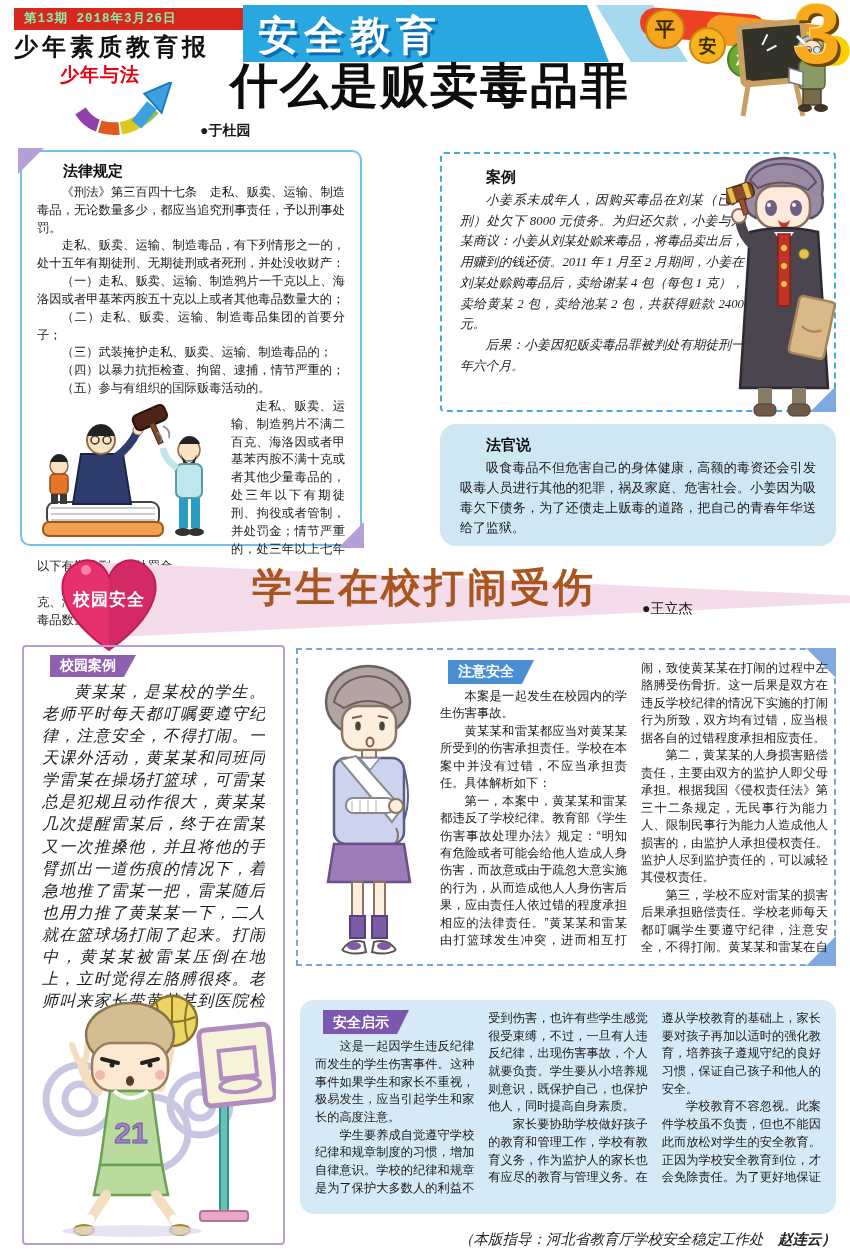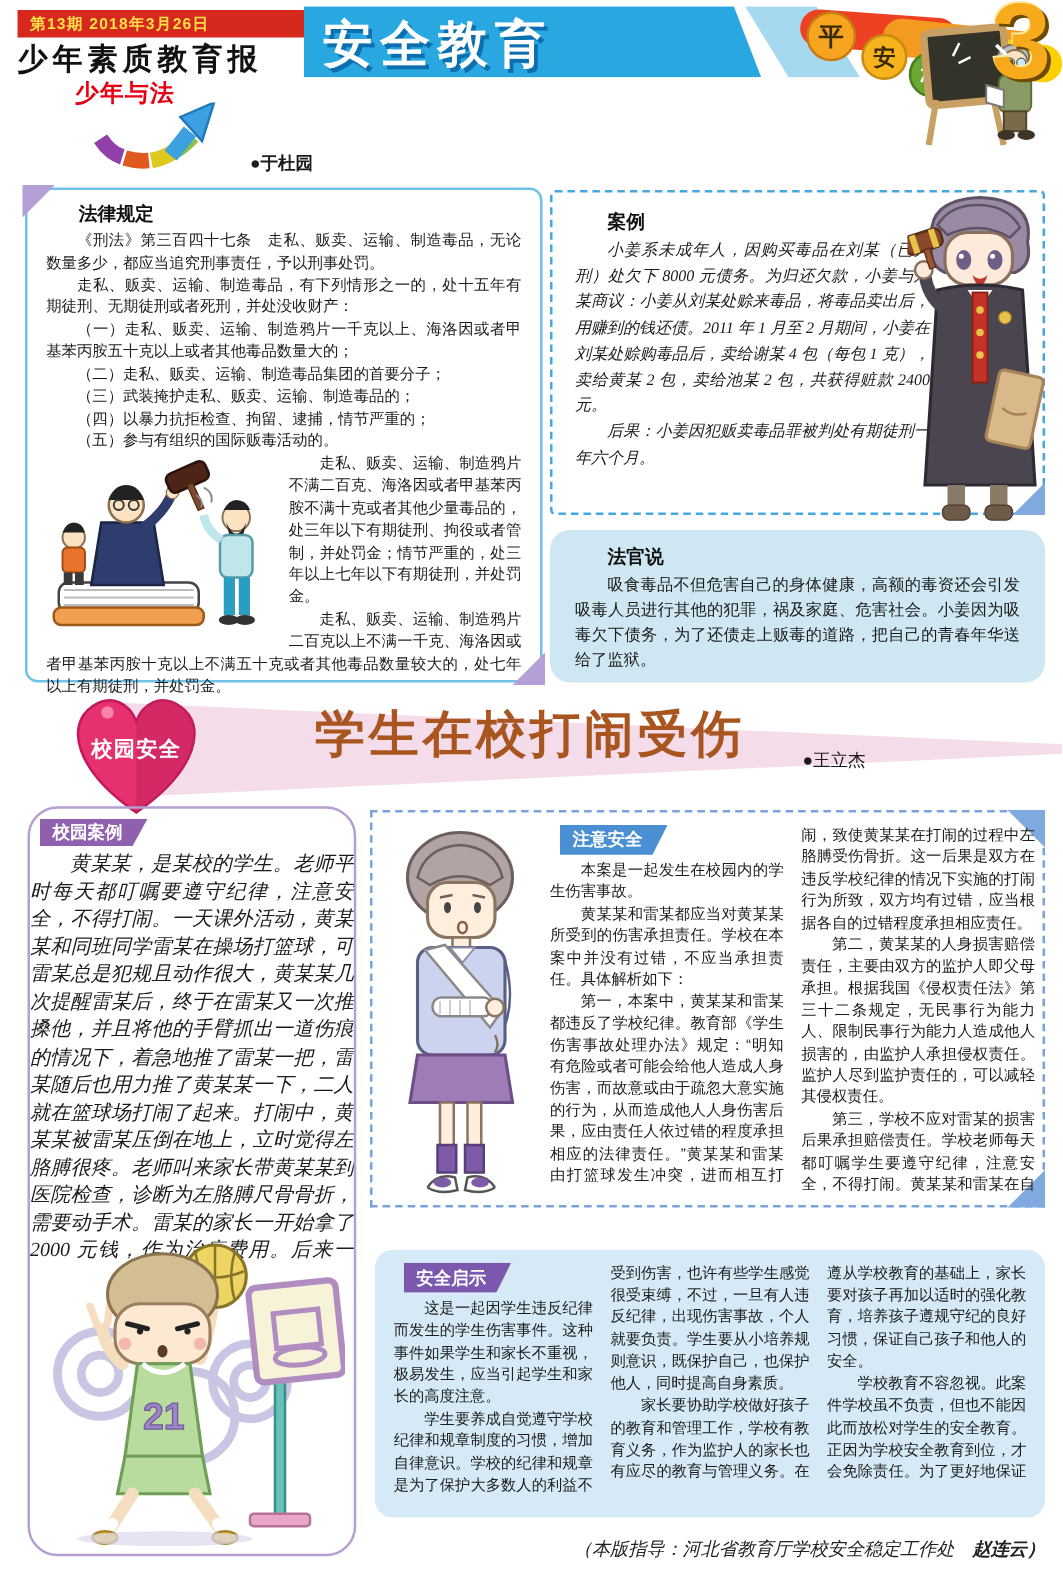--- a/index.html
+++ b/index.html
@@ -1,21 +1,21 @@
 <!DOCTYPE html>
 <html><head>
 <meta charset="utf-8">
 <style>
   html,body{margin:0;padding:0;background:#fff;}
   .page{position:relative;width:850px;height:1258px;background:#fff;overflow:hidden;
         font-family:"Liberation Serif",serif;color:#1b1b1b;}
 
   
   .issue-bar{position:absolute;left:14px;top:8px;width:232px;height:22px;background:#d7281e;
-             color:#fde047;font-family:Liberation Sans, sans-serif;font-weight:bold;
+             color:#86efac;font-family:Liberation Mono, monospace;font-weight:bold;
              font-size:12.5px;line-height:22px;padding-left:10px;letter-spacing:1px;box-sizing:border-box;}
   .paper-name{position:absolute;left:14px;top:31px;font-size:24px;font-weight:bold;letter-spacing:4px;color:#111;}
   .section-banner{position:absolute;left:243px;top:5px;width:366px;height:57px;background:#29a7e1;
                   clip-path:polygon(0 0,94% 0,100% 100%,0 100%);}
   .banner-wedge{position:absolute;left:596px;top:5px;width:92px;height:57px;background:#a6d8f0;
                 clip-path:polygon(0 0,62% 0,100% 100%,38% 100%);}
   .section-title{position:absolute;left:258px;top:8px;font-family:"Liberation Sans",sans-serif;
                  font-weight:900;font-size:40px;color:#fff;letter-spacing:6px;
                  text-shadow:3px 3px 0 #0e6fae;}
   .ribbon{position:absolute;border-radius:16px;}
@@ -36,21 +36,21 @@
   
   .badge-law{position:absolute;left:60px;top:62px;width:130px;height:78px;}
   .badge-law .txt{font-family:"Liberation Sans",sans-serif;font-weight:900;font-size:19px;color:#e60012;letter-spacing:1px;}
   .badge-law svg{position:absolute;left:6px;top:20px;}
   .title1{position:absolute;left:200px;top:54px;width:460px;text-align:center;margin:0;
           font-family:"Liberation Sans",sans-serif;font-weight:900;font-size:48px;color:#0d0d0d;letter-spacing:2px;}
   .byline1{position:absolute;left:200px;top:122px;width:460px;text-align:left;
            font-family:"Liberation Sans",sans-serif;font-weight:bold;font-size:14px;}
 
   
-  .law-box{position:absolute;left:20px;top:150px;width:414px;height:396px;box-sizing:border-box;
+  .law-box{position:absolute;left:20px;top:150px;width:342px;height:396px;box-sizing:border-box;
            border:2px solid #70c2e9;border-radius:10px;padding:8px 15px 6px;}
   .law-box::before{content:"";position:absolute;left:-4px;top:-4px;width:0;height:0;
                    border-top:26px solid #b4a0d6;border-right:26px solid transparent;}
   .law-box::after{content:"";position:absolute;right:-4px;bottom:-4px;width:0;height:0;
                   border-bottom:26px solid #b4a0d6;border-left:26px solid transparent;}
   .box-heading{margin:2px 0 3px 26px;font-family:"Liberation Sans",sans-serif;font-weight:bold;font-size:15px;color:#111;}
   .law-box p{margin:0;font-size:12.3px;line-height:1.45;text-indent:2em;text-align:justify;}
   .judge-group{float:left;width:188px;height:140px;margin:4px 6px 0 0;}
 
   
@@ -73,21 +73,21 @@
   .heart-wrap{position:absolute;left:50px;top:552px;width:118px;height:104px;}
   .heart-label{position:absolute;left:50px;top:588px;width:118px;text-align:center;color:#fff;
                font-family:"Liberation Sans",sans-serif;font-weight:bold;font-size:17px;letter-spacing:1px;z-index:2;}
   .title2{position:absolute;left:252px;top:560px;margin:0;font-family:"Liberation Sans",sans-serif;
           font-weight:900;font-size:40px;color:#a8551f;letter-spacing:3px;}
   .byline2{position:absolute;left:642px;top:600px;font-family:"Liberation Sans",sans-serif;
            font-weight:normal;font-size:14px;}
 
   
   .campus-box{position:absolute;left:22px;top:645px;width:263px;height:600px;box-sizing:border-box;
-              border:2px solid #b6a0d2;border-radius:24px;padding:8px 0;}
+              border:2px solid #b6a0d2;border-radius:4px;padding:8px 18px;}
   .label-tab{display:inline-block;color:#fff;font-family:"Liberation Sans",sans-serif;font-weight:bold;
              font-size:14px;padding:2px 20px 2px 10px;clip-path:polygon(0 0,100% 0,86% 100%,0 100%);margin:0 0 4px 8px;}
   .tab-purple{background:#8f60ae;}
   .tab-blue{background:#4a8fd2;}
   .tab-violet{background:#7b58ad;}
   .campus-box p{margin:0;font-size:16px;font-style:italic;line-height:1.38;text-indent:2em;
                 text-align:justify;max-height:330px;overflow:hidden;}
   .bball{position:absolute;left:8px;bottom:6px;width:244px;height:250px;}
 
   
@@ -159,20 +159,21 @@
     <span class="txt">少年与法</span>
     <svg viewBox="0 0 110 60" width="112" height="58">
       <path d="M12 30 Q20 42 30 45" stroke="#9040a8" stroke-width="13" fill="none"></path>
       <path d="M32 46 Q42 49 52 48" stroke="#e05a20" stroke-width="13" fill="none"></path>
       <path d="M54 48 Q64 46 72 41" stroke="#ddc820" stroke-width="13" fill="none"></path>
       <path d="M74 40 Q82 35 88 28" stroke="#8bc34a" stroke-width="13" fill="none"></path>
       <path d="M70 44 L86 24" stroke="#3da0e0" stroke-width="13"></path>
       <polygon points="78,12 106,0 96,32" fill="#3da0e0" stroke="#1d7ab8" stroke-width="2"></polygon>
     </svg>
   </div>
+  <h1 class="title1">什么是贩卖毒品罪</h1>
   <div class="byline1">●于杜园</div>
 
   <section class="law-box">
     <h3 class="box-heading">法律规定</h3>
     <p>《刑法》第三百四十七条　走私、贩卖、运输、制造毒品，无论数量多少，都应当追究刑事责任，予以刑事处罚。</p>
     <p>走私、贩卖、运输、制造毒品，有下列情形之一的，处十五年有期徒刑、无期徒刑或者死刑，并处没收财产：</p>
     <p>（一）走私、贩卖、运输、制造鸦片一千克以上、海洛因或者甲基苯丙胺五十克以上或者其他毒品数量大的；</p>
     <p>（二）走私、贩卖、运输、制造毒品集团的首要分子；</p>
     <p>（三）武装掩护走私、贩卖、运输、制造毒品的；</p>
     <p>（四）以暴力抗拒检查、拘留、逮捕，情节严重的；</p>

